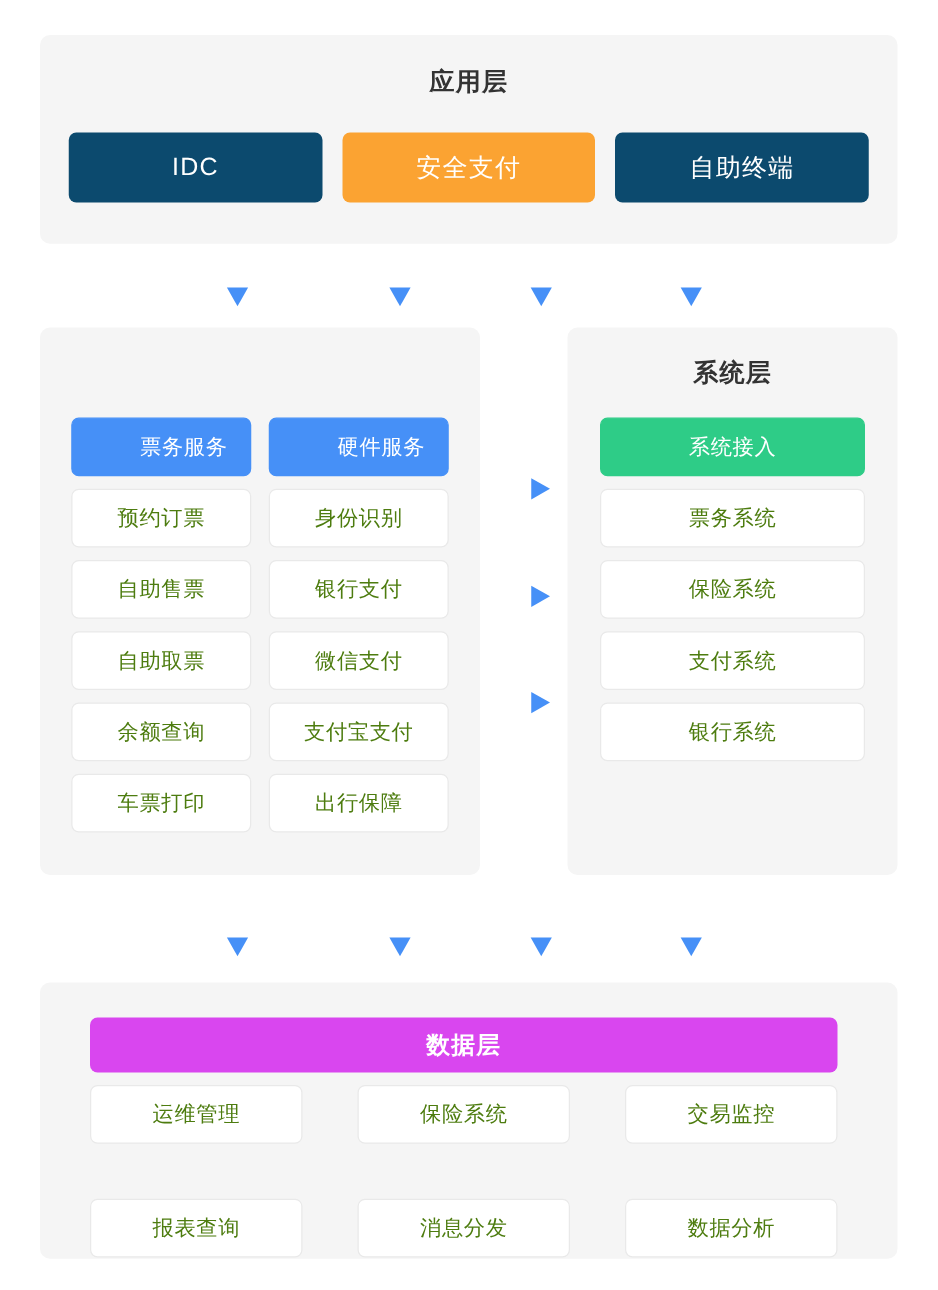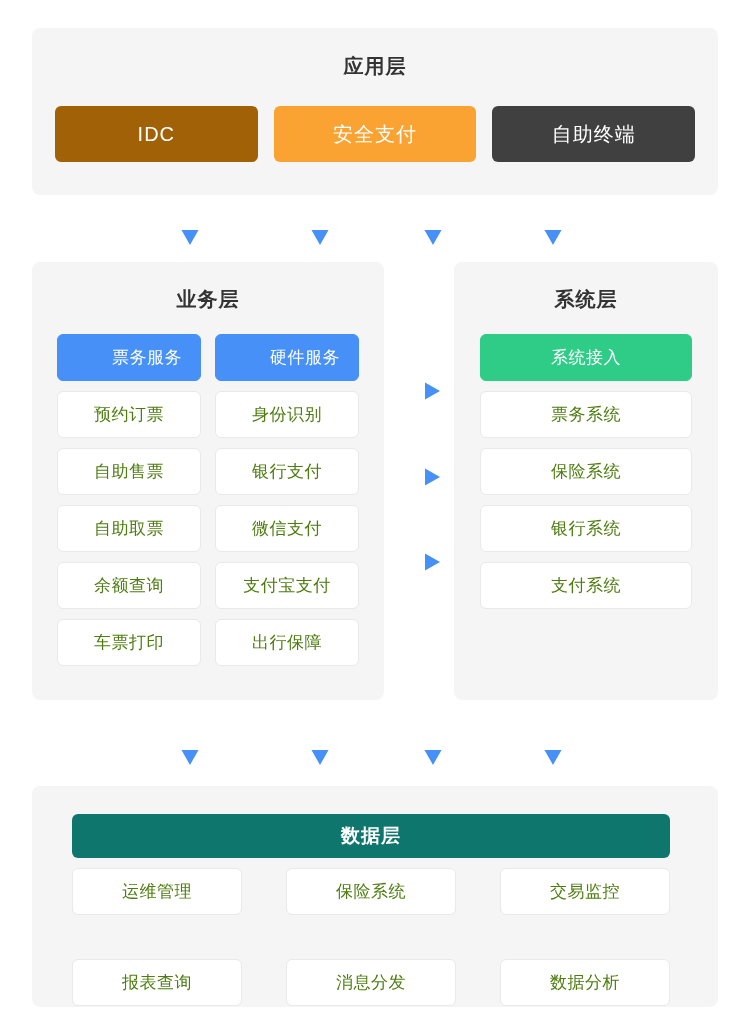--- a/index.html
+++ b/index.html
@@ -66,23 +66,23 @@
     height: 56px;
     border-radius: 6px;
     display: flex;
     align-items: center;
     justify-content: center;
     font-size: 20px;
     color: #ffffff;
     letter-spacing: 1px;
     box-sizing: border-box;
   }
-  .app-btn.blue   { background: #a16207; }
+  .app-btn.blue   { background: #0c4a6e; }
   .app-btn.orange { background: #fba332; }
-  .app-btn.green  { background: #404040; }
+  .app-btn.green  { background: #0c4a6e; }
 
   
   #biz-layer {
     left: 32px;
     top: 262px;
     width: 352px;
     height: 438px;
   }
   #biz-title {
     position: absolute;
@@ -156,21 +156,21 @@
     top: 786px;
     width: 686px;
     height: 221px;
   }
   #data-bar {
     position: absolute;
     left: 40px;
     top: 28px;
     width: 598px;
     height: 44px;
-    background: #0f766e;
+    background: #d946ef;
     border-radius: 6px;
     display: flex;
     align-items: center;
     justify-content: center;
     font-size: 19px;
     font-weight: bold;
     color: #ffffff;
     letter-spacing: 1px;
     box-sizing: border-box;
   }
@@ -204,21 +204,20 @@
     <div class="panel-title" id="app-title">应用层</div>
 
     <div id="app-buttons">
       <div class="app-btn blue">IDC</div>
       <div class="app-btn orange">安全支付</div>
       <div class="app-btn green">自助终端</div>
     </div>
   </div>
 
   <div class="panel" id="biz-layer">
-    <div class="panel-title" id="biz-title">业务层</div>
 
     <div id="biz-grid">
       <div class="cell head-blue">票务服务</div>
       <div class="cell head-blue">硬件服务</div>
 
       <div class="cell plain">预约订票</div>
       <div class="cell plain">身份识别</div>
 
       <div class="cell plain">自助售票</div>
       <div class="cell plain">银行支付</div>
@@ -234,22 +233,22 @@
     </div>
   </div>
 
   <div class="panel" id="sys-layer">
     <div class="panel-title" id="sys-title">系统层</div>
 
     <div id="sys-grid">
       <div class="cell head-green">系统接入</div>
       <div class="cell plain">票务系统</div>
       <div class="cell plain">保险系统</div>
+      <div class="cell plain">支付系统</div>
       <div class="cell plain">银行系统</div>
-      <div class="cell plain">支付系统</div>
     </div>
   </div>
 
   <div class="panel" id="data-layer">
     <div id="data-bar">数据层</div>
 
     <div id="data-grid">
       <div class="cell plain">运维管理</div>
       <div class="cell plain">保险系统</div>
       <div class="cell plain">交易监控</div>

